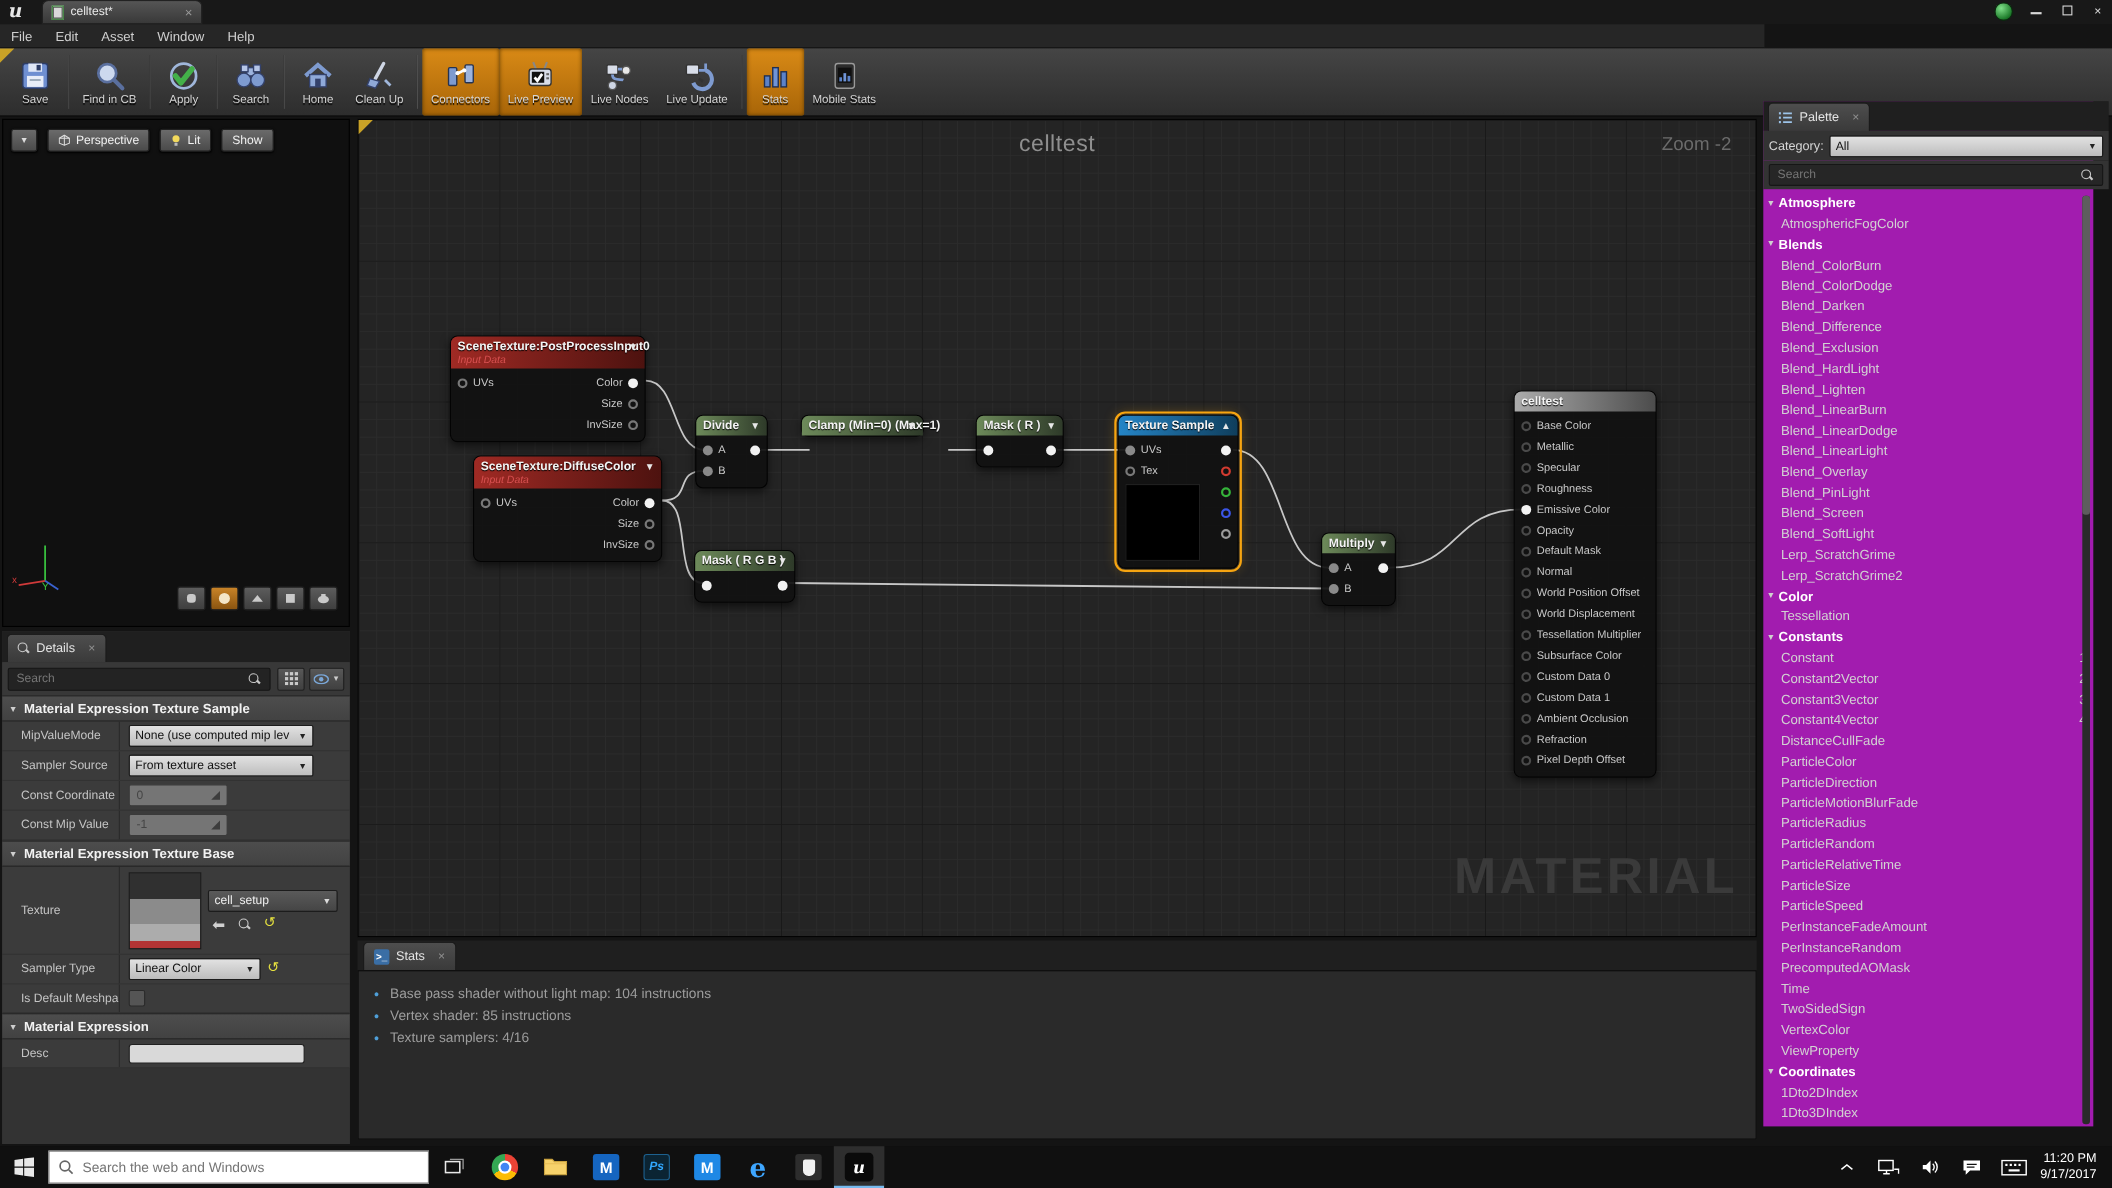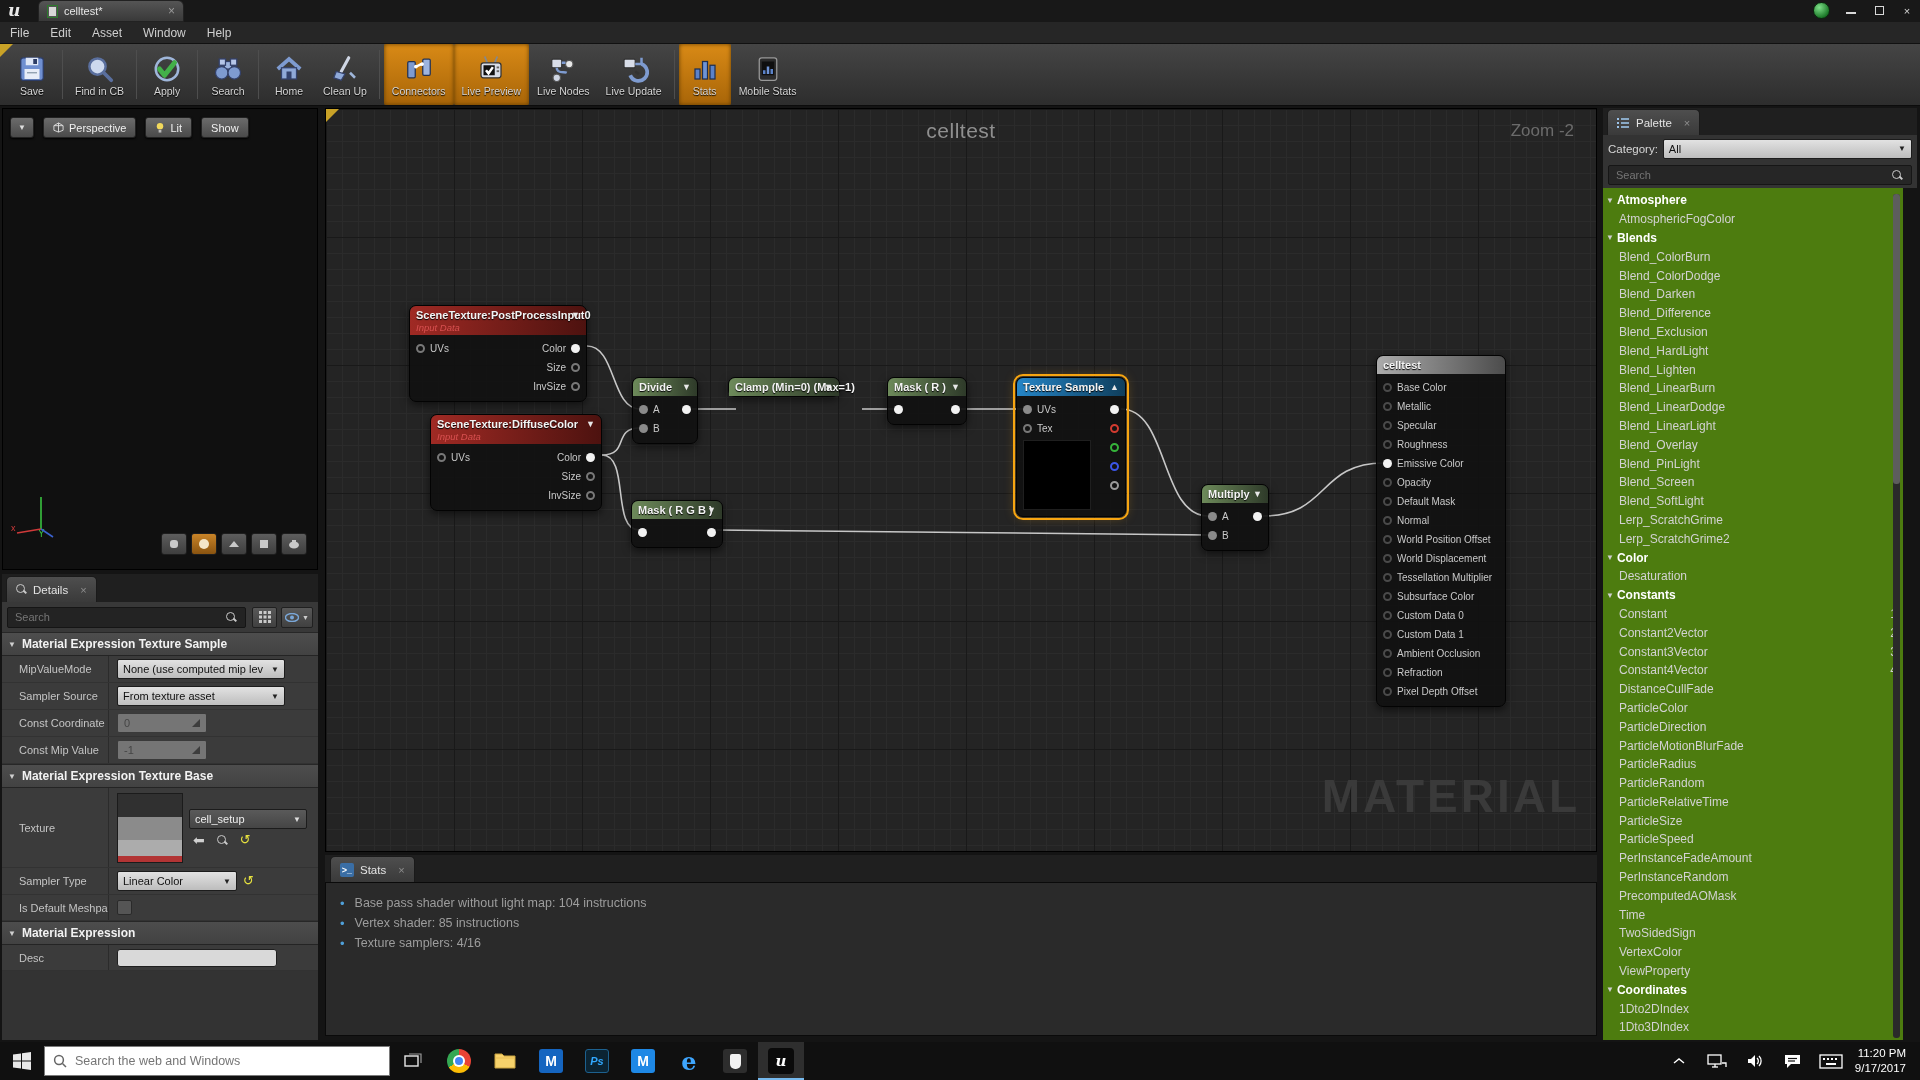--- a/index.html
+++ b/index.html
@@ -18,21 +18,21 @@
     box-shadow:inset 0 0 0 1px #555; }
   .tab-close { margin-left:auto; color:#9a9a9a; font-size:12px; cursor:pointer; }
   .win-controls { position:absolute; right:6px; top:2px; display:flex; align-items:center; gap:14px; }
   .analytics-dot { width:17px; height:17px; border-radius:50%;
     background:radial-gradient(circle at 35% 30%, #7fe089, #1d7a2a 70%, #0c3a12); border:1px solid #0a2a0e; }
   .win-btn { color:#d8d8d8; font-size:11px; width:14px; text-align:center; cursor:pointer; }
   .win-min { display:inline-block; width:10px; height:2px; background:#d8d8d8; margin-bottom:1px; }
   .win-max { display:inline-block; width:9px; height:9px; border:1px solid #d8d8d8; }
 
   
-  .menubar { position:absolute; left:0; top:22px; width:1920px; height:22px; background:#262626;
+  .menubar { position:absolute; left:0; top:22px; width:1604px; height:22px; background:#262626;
     display:flex; align-items:center; padding-left:10px; gap:0; border-bottom:1px solid #111; }
   .menu-item { color:#cfcfcf; font-size:12px; padding:0 13px 0 0; margin-right:8px; cursor:pointer; }
 
   
   .toolbar { position:absolute; left:0; top:44px; width:1920px; height:62px;
     background:linear-gradient(#454545,#2d2d2d); border-bottom:1px solid #0c0c0c;
     display:flex; align-items:stretch; padding-left:6px; }
   .tb-btn { display:flex; flex-direction:column; align-items:center; justify-content:center;
     min-width:52px; padding:3px 8px 2px; cursor:pointer; border-radius:2px; }
   .tb-btn.active { background:linear-gradient(#d98a16,#a86508); box-shadow:inset 0 0 4px #5e3a02; }
@@ -161,21 +161,21 @@
   
   .stats { position:absolute; left:325px; top:855px; width:1272px; height:181px; }
   .stats-body { position:absolute; left:0; top:27px; width:1272px; height:154px; background:#2a2a2a;
     border:1px solid #0a0a0a; padding:10px 0 0 14px; }
   .stat-line { display:flex; align-items:center; gap:10px; height:20px; font-size:12.5px; color:#9d9d9d; }
   .bullet { color:#4f9fd8; font-size:13px; }
   .stats-icon { width:14px; height:14px; background:#3a6ea5; border-radius:2px; color:#fff;
     font-size:9px; font-weight:bold; text-align:center; line-height:14px; }
 
   
-  .palette { position:absolute; left:1603px; top:108px; width:300px; height:932px; background:#4d7c0f; }
+  .palette { position:absolute; left:1603px; top:92px; width:300px; height:932px; background:#a21caf; }
   .pal-cat-row { position:absolute; left:0; top:27px; width:314px; height:27px; background:#333;
     display:flex; align-items:center; padding:0 5px; gap:5px; color:#d6d6d6; font-size:11.5px; }
   .pal-cat-combo { flex:1; height:20px; }
   .pal-search-row { position:absolute; left:0; top:54px; width:314px; height:26px; background:#333;
     display:flex; align-items:center; padding:0 5px; }
   .pal-search { flex:1; height:20px; background:#262626; border:1px solid #161616; border-radius:2px;
     color:#bbb; font-size:11px; padding:0 22px 0 7px; outline:none; }
   .pal-list { position:absolute; left:0; top:83px; width:302px; bottom:2px; overflow:hidden; }
   .pal-row { display:flex; align-items:center; height:18.8px; font-size:12px; color:#d2d2d2;
     padding:0 8px 0 6px; cursor:pointer; }
@@ -920,21 +920,21 @@
           <span class="lbl">Lerp_ScratchGrime</span>
         </div>
         <div class="pal-row">
           <span class="lbl">Lerp_ScratchGrime2</span>
         </div>
         <div class="pal-row hdr">
           <span class="tri">▼</span>
           <span class="lbl">Color</span>
         </div>
         <div class="pal-row">
-          <span class="lbl">Desaturation</span>
+          <span class="lbl">Tessellation</span>
         </div>
         <div class="pal-row hdr">
           <span class="tri">▼</span>
           <span class="lbl">Constants</span>
         </div>
         <div class="pal-row">
           <span class="lbl">Constant</span>
           <span class="badge">1</span>
         </div>
         <div class="pal-row">

